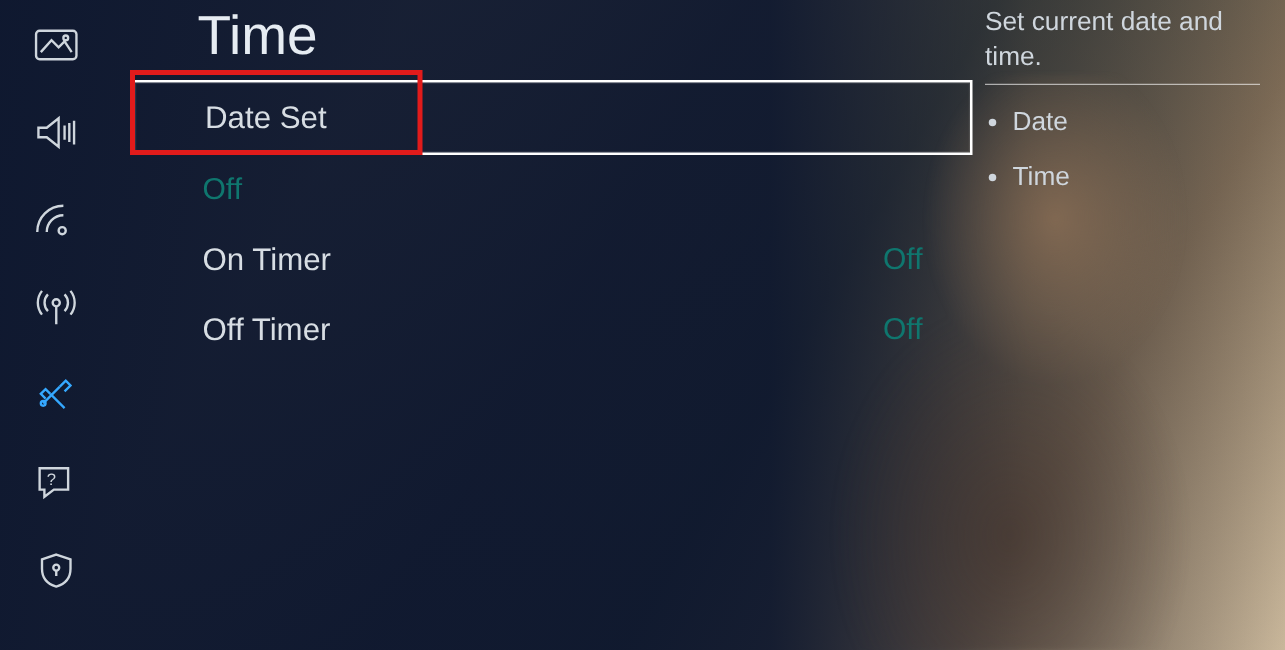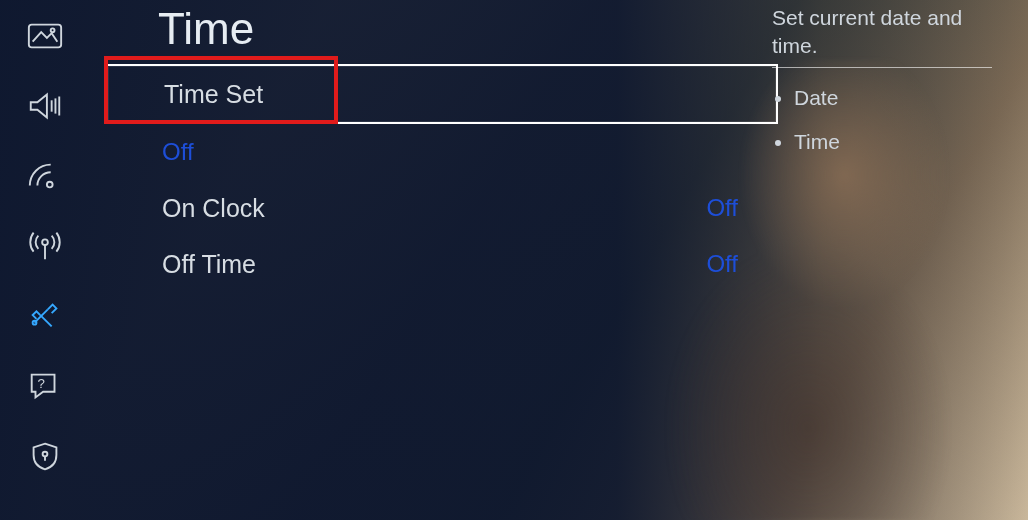--- a/index.html
+++ b/index.html
@@ -37,34 +37,34 @@
     font-size:44px;font-weight:300;color:#e6ecf2;
     padding:4px 0 10px 58px;
   }
   .list{margin-left:6px;margin-right:0;}
   .row{
     display:flex;align-items:center;justify-content:space-between;
     padding:0 40px 0 56px;height:56px;
     font-size:25px;color:#d7dde3;
   }
   .row .label{}
-  .row .val{font-size:24px;color:#1d4ed8;}
+  .row .val{font-size:24px;color:#0f766e;}
   .row.sel{
     border:2px solid #ffffff;
     height:56px;
     box-shadow:0 0 0 1px rgba(255,255,255,.1) inset;
   }
   
   .red-highlight{
     position:absolute;left:104px;top:56px;width:226px;height:60px;
     border:4px solid #e11b1b;pointer-events:none;
   }
   
   .help{
-    position:absolute;right:36px;top:4px;width:220px;font-size:21px;color:#cfd6dd;
+    position:absolute;right:20px;top:4px;width:220px;font-size:21px;color:#cfd6dd;
     line-height:1.35;
   }
   .help .underline{
     border-bottom:1px solid rgba(255,255,255,.6);
     padding-bottom:6px;margin-bottom:10px;
   }
   .help ul{margin:0;padding-left:22px;}
   .help li{margin:16px 0;}
 </style>
 </head>
@@ -127,32 +127,32 @@
         <circle cx="20" cy="14" r="2.5"></circle>
         <path d="M20 16 V21"></path>
       </svg>
   </div>
 </div>
 
 <div class="panel">
   <div class="panel-title">Time</div>
   <div class="list">
     <div class="row sel">
-      <span class="label">Time Set</span>
+      <span class="label">Date Set</span>
       <span class="val"></span>
     </div>
     <div class="row">
       <span class="val">Off</span>
     </div>
     <div class="row">
-      <span class="label">On Clock</span>
+      <span class="label">On Timer</span>
       <span class="val">Off</span>
     </div>
     <div class="row">
-      <span class="label">Off Time</span>
+      <span class="label">Off Timer</span>
       <span class="val">Off</span>
     </div>
   </div>
 </div>
 
 <div class="red-highlight"></div>
 
 <div class="help">
   <div class="underline">Set current date and time.</div>
   <ul>

